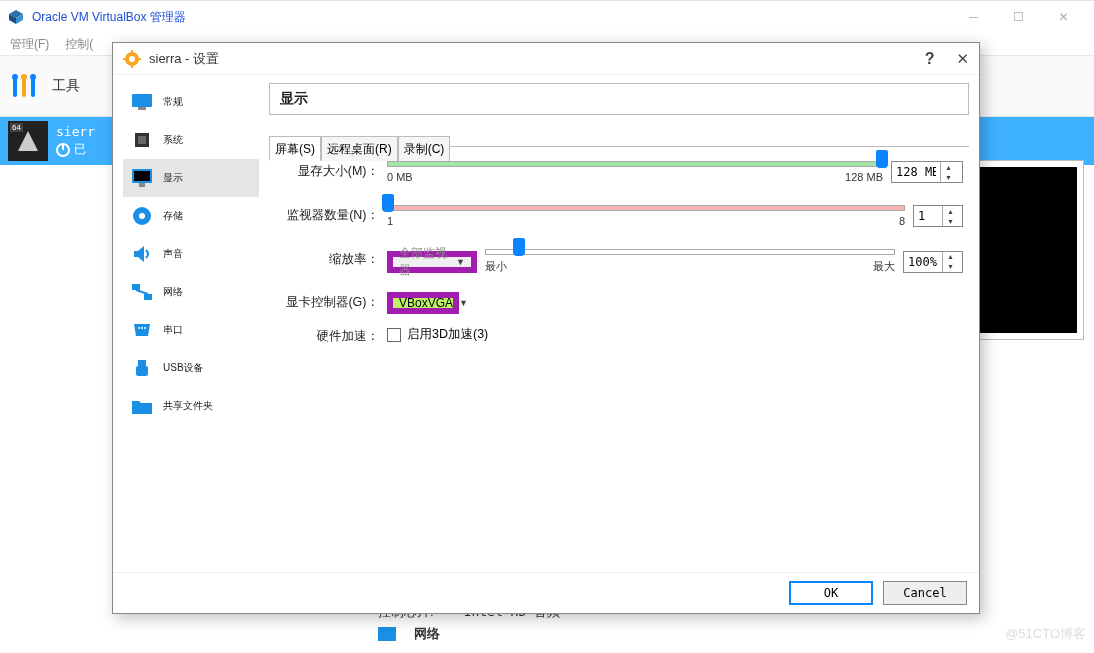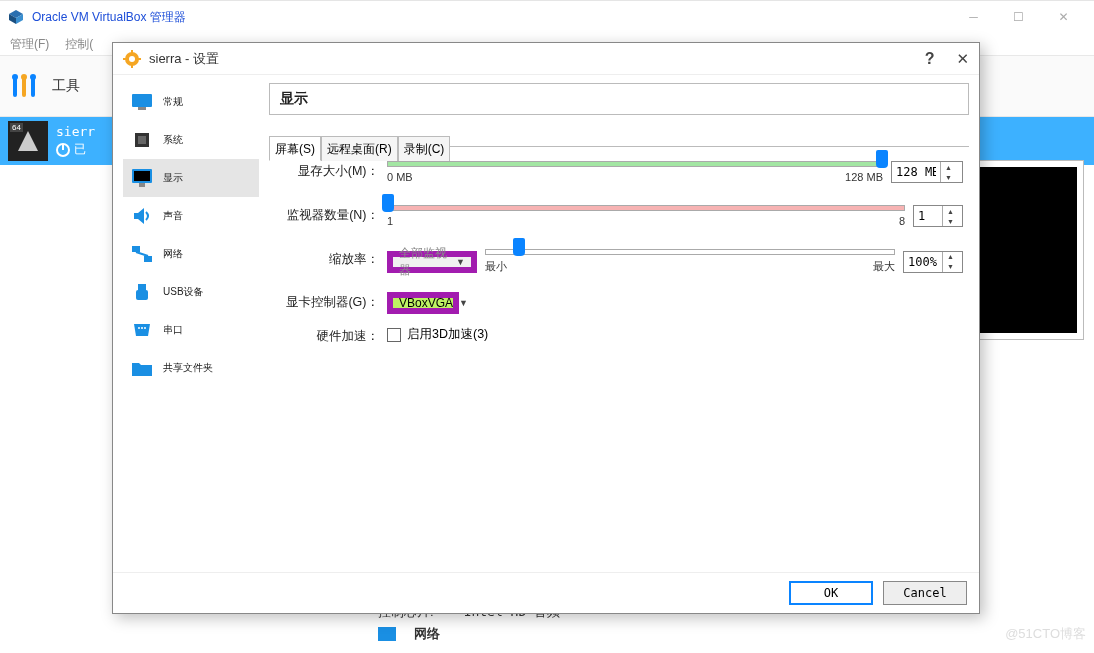--- a/index.html
+++ b/index.html
@@ -213,55 +213,64 @@
               <rect width="20" height="14" rx="1" fill="#1a8fe3"></rect>
               <rect x="2" y="2" width="16" height="10" fill="#000"></rect>
               <rect x="7" y="14" width="6" height="4" fill="#888"></rect>
             </svg>
           </span>
         <span>显示</span>
       </div>
       <div class="side-item">
         <span class="side-icon">
             <svg width="20" height="20" viewBox="0 0 20 20">
+              <circle cx="10" cy="10" r="9" fill="#1a8fe3"></circle>
+              <circle cx="10" cy="10" r="3" fill="#fff"></circle>
+            </svg>
+          </span>
+        <span>存储</span>
+      </div>
+      <div class="side-item">
+        <span class="side-icon">
+            <svg width="20" height="20" viewBox="0 0 20 20">
               <polygon points="2,7 6,7 12,2 12,18 6,13 2,13" fill="#1a8fe3"></polygon>
               <path d="M14 6 Q18 10 14 14" stroke="#1a8fe3" fill="none" stroke-width="2"></path>
             </svg>
           </span>
         <span>声音</span>
       </div>
       <div class="side-item">
         <span class="side-icon">
             <svg width="20" height="16" viewBox="0 0 20 16">
               <rect x="0" y="0" width="8" height="6" fill="#1a8fe3"></rect>
               <rect x="12" y="10" width="8" height="6" fill="#1a8fe3"></rect>
               <line x1="4" y1="6" x2="16" y2="10" stroke="#1a8fe3" stroke-width="2"></line>
             </svg>
           </span>
         <span>网络</span>
-      </div>
-      <div class="side-item">
-        <span class="side-icon">
-            <svg width="20" height="20" viewBox="0 0 20 20">
-              <rect x="6" y="2" width="8" height="6" fill="#1a8fe3"></rect>
-              <rect x="4" y="8" width="12" height="10" rx="2" fill="#1a8fe3"></rect>
-            </svg>
-          </span>
-        <span>USB设备</span>
       </div>
       <div class="side-item">
         <span class="side-icon">
             <svg width="20" height="16" viewBox="0 0 20 16">
               <polygon points="2,2 18,2 16,14 4,14" fill="#1a8fe3"></polygon>
               <circle cx="7" cy="6" r="1" fill="#fff"></circle>
               <circle cx="10" cy="6" r="1" fill="#fff"></circle>
               <circle cx="13" cy="6" r="1" fill="#fff"></circle>
             </svg>
           </span>
         <span>串口</span>
+      </div>
+      <div class="side-item">
+        <span class="side-icon">
+            <svg width="20" height="20" viewBox="0 0 20 20">
+              <rect x="6" y="2" width="8" height="6" fill="#1a8fe3"></rect>
+              <rect x="4" y="8" width="12" height="10" rx="2" fill="#1a8fe3"></rect>
+            </svg>
+          </span>
+        <span>USB设备</span>
       </div>
       <div class="side-item">
         <span class="side-icon">
             <svg width="20" height="16" viewBox="0 0 20 16">
               <path d="M0 3 L7 3 L9 5 L20 5 L20 16 L0 16 Z" fill="#1a8fe3"></path>
             </svg>
           </span>
         <span>共享文件夹</span>
       </div>
     </div>

